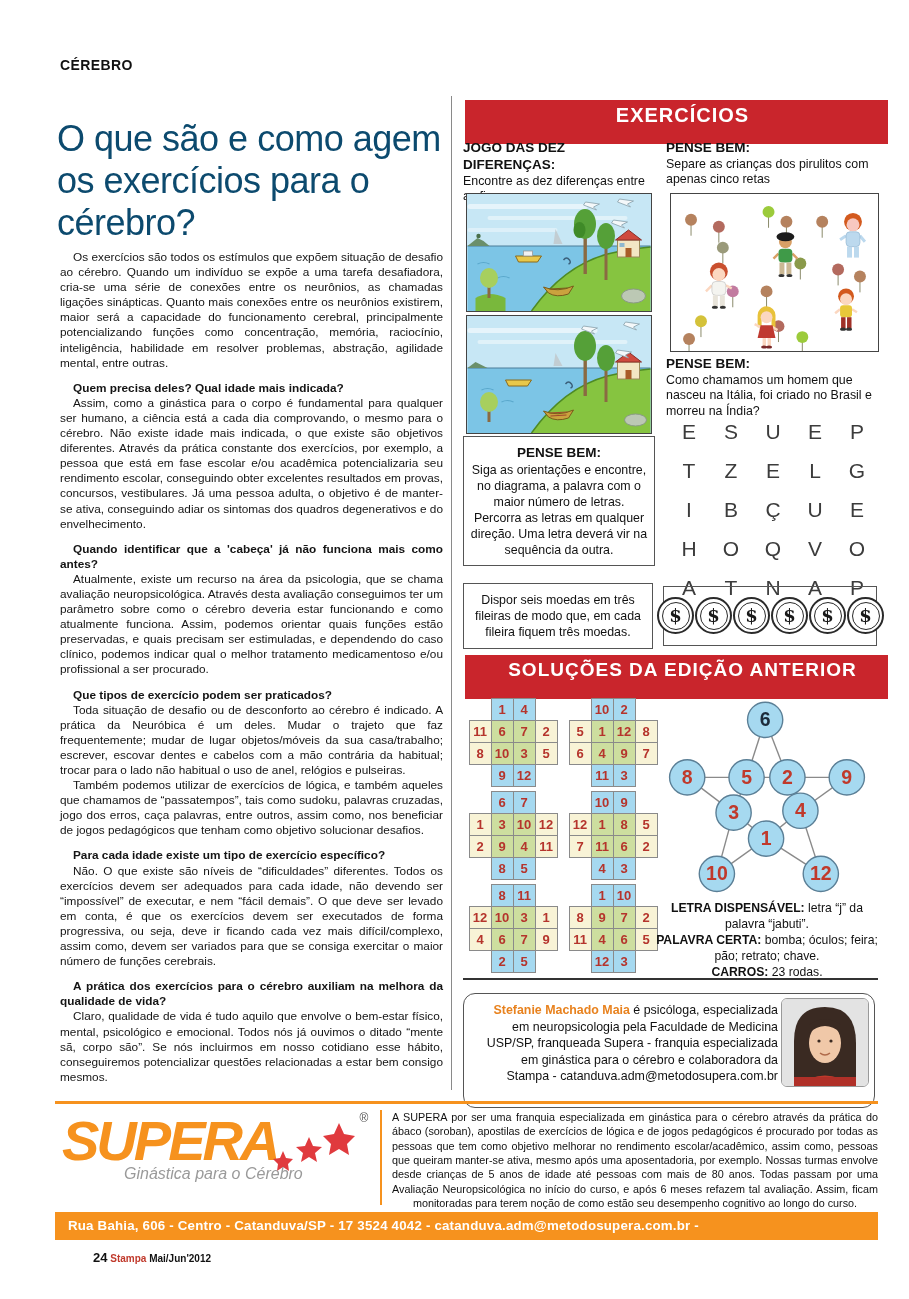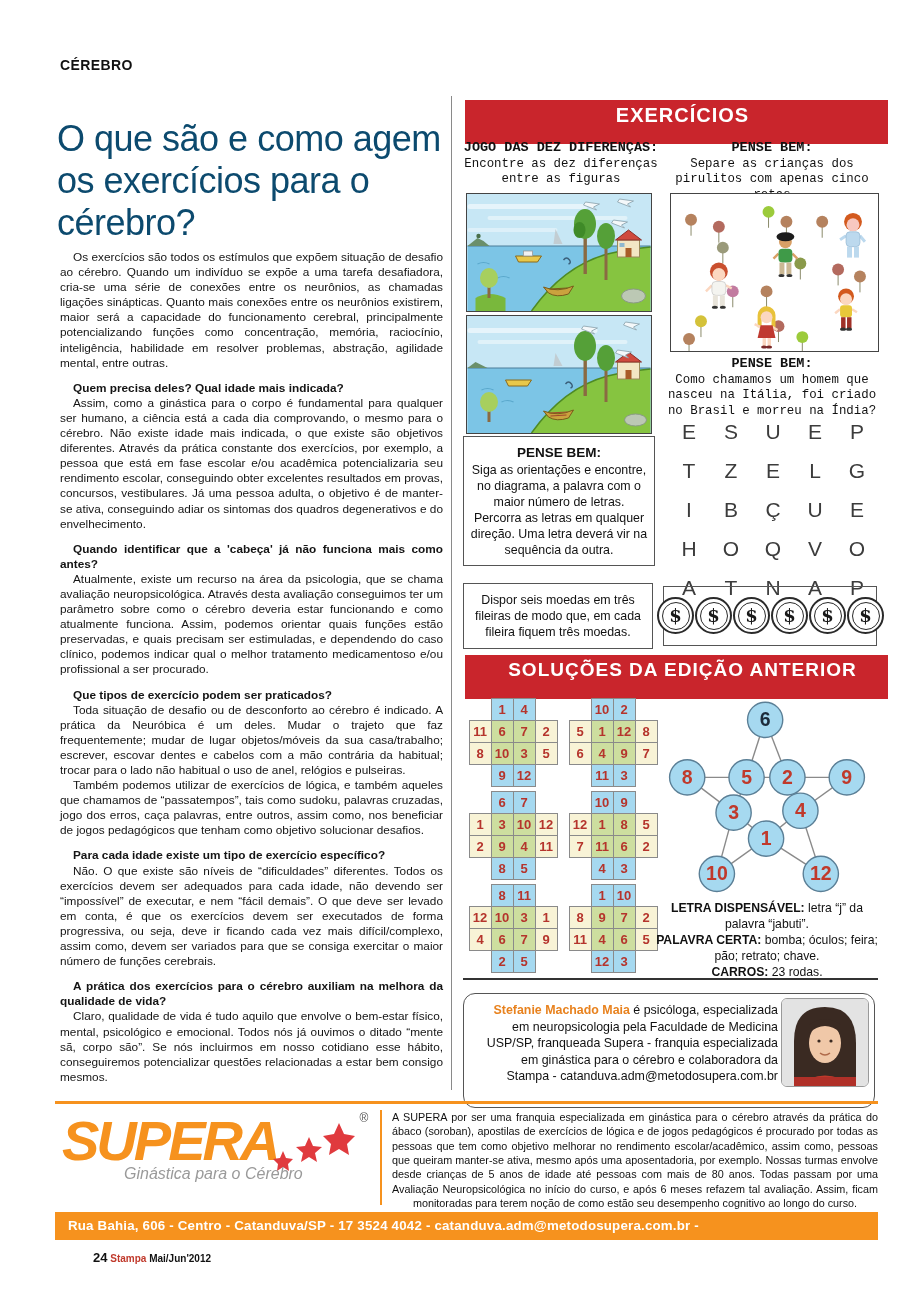--- a/index.html
+++ b/index.html
@@ -15,21 +15,21 @@
   .article p{margin:0;text-indent:13px;}
   .article .q{font-weight:bold;margin-top:10px;text-indent:13px;}
 
   .col-divider{position:absolute;left:451px;top:96px;width:1px;height:994px;background:#8a8a8a;}
 
   
   .right-col{position:absolute;left:463px;top:100px;width:415px;height:992px;}
   .banner{position:absolute;left:2px;width:411px;height:44px;background:#c9252c;color:#fff;
           font-weight:bold;font-size:20px;letter-spacing:1px;text-align:center;line-height:30px;padding-left:12px;}
   .banner.solutions{top:555px;font-size:19px;}
-  .sub-head{position:absolute;text-align:center;line-height:1.25;font-family:Liberation Mono, monospace;}
+  .sub-head{position:absolute;line-height:1.25;}
   .sub-head .h{font-weight:bold;font-size:13.5px;}
   .sub-head .s{font-size:12.4px;}
   .diff-head{left:0;top:40px;width:196px;}
   .kids-head{left:203px;top:40px;width:212px;}
   .scene{position:absolute;left:3px;width:184px;height:117px;border:1.5px solid #444;background:#c7e7f5;}
   .scene.top{top:93px;}
   .scene.bottom{top:215px;}
   .kids-box{position:absolute;left:207px;top:93px;width:207px;height:157px;border:1.5px solid #444;background:#fff;}
   .riddle-head{left:203px;top:256px;width:212px;}
   .riddle-head .h{font-size:13.5px;}

